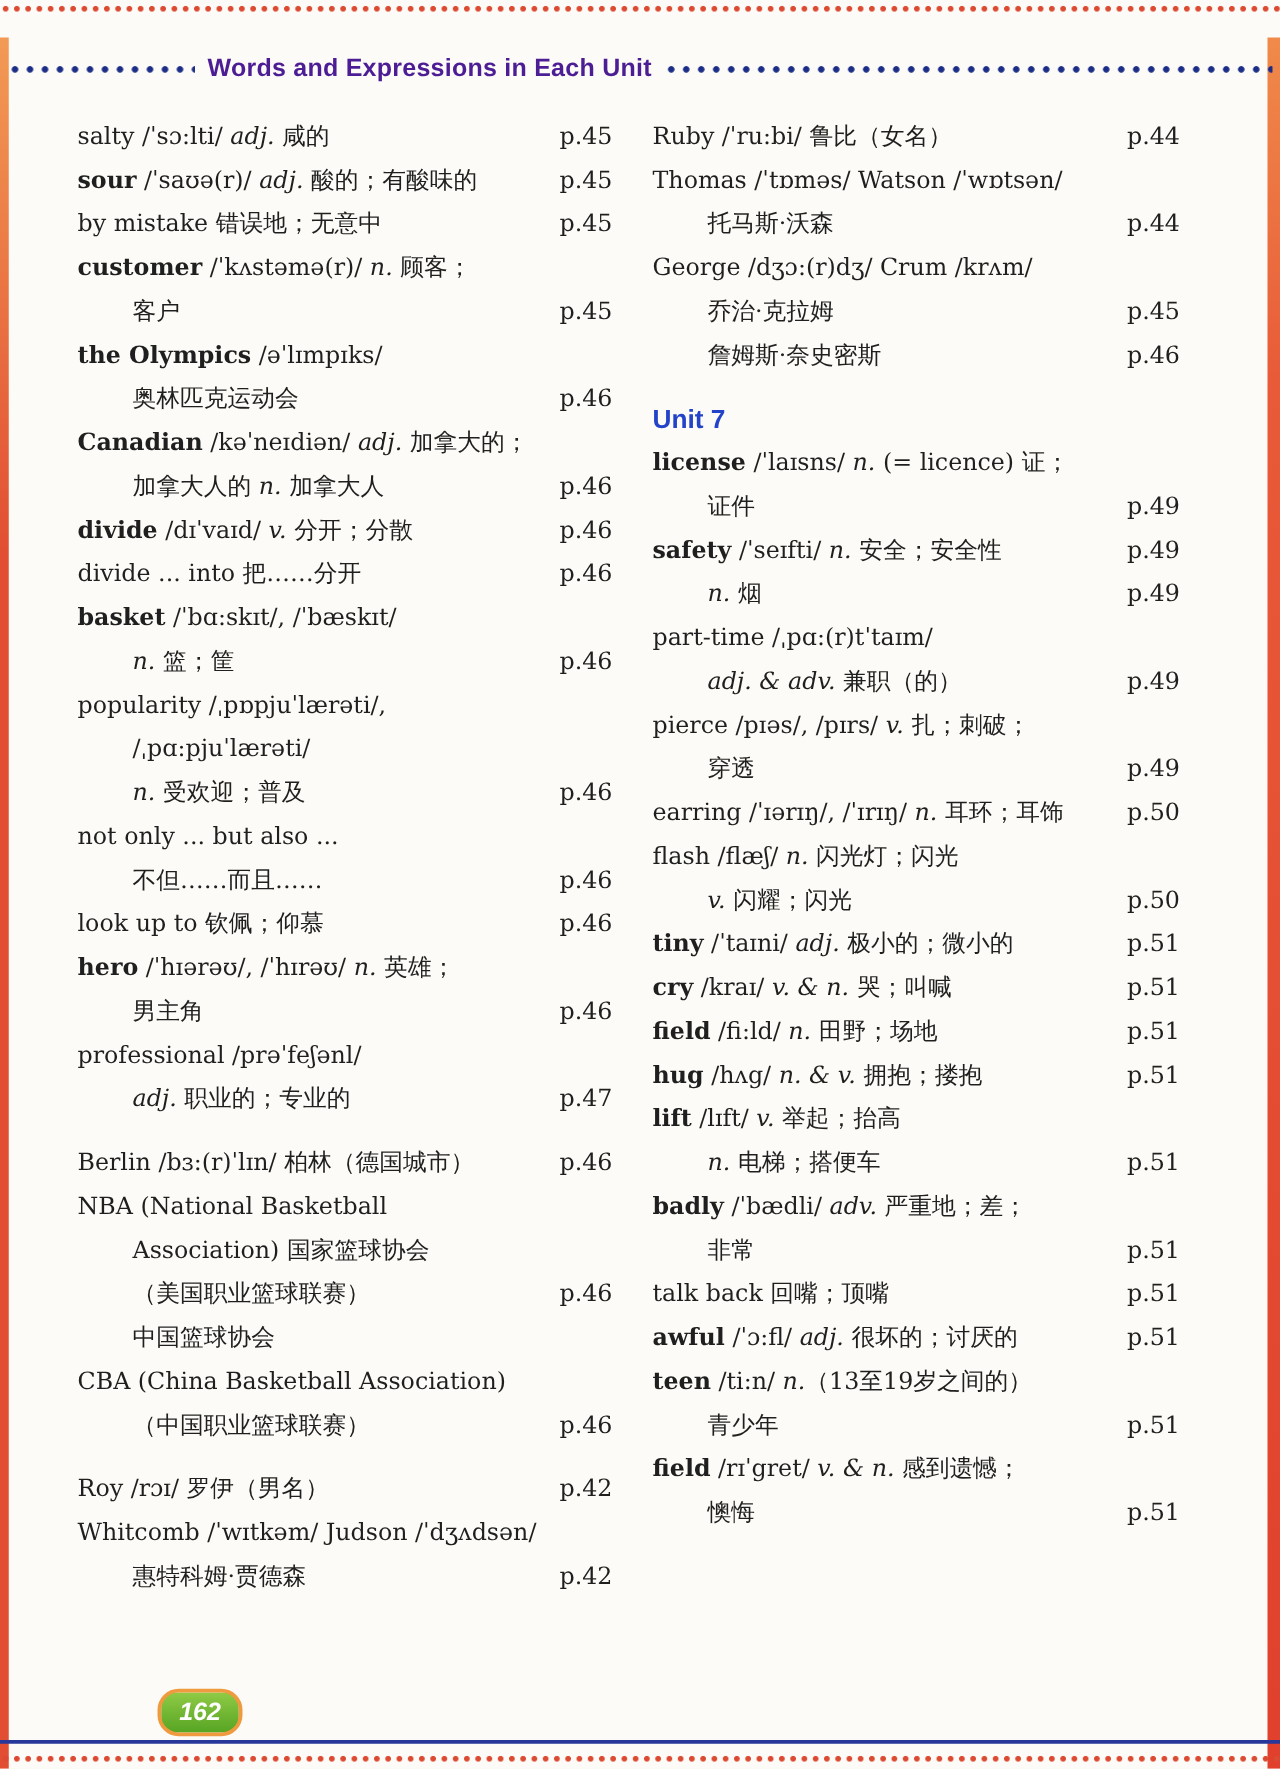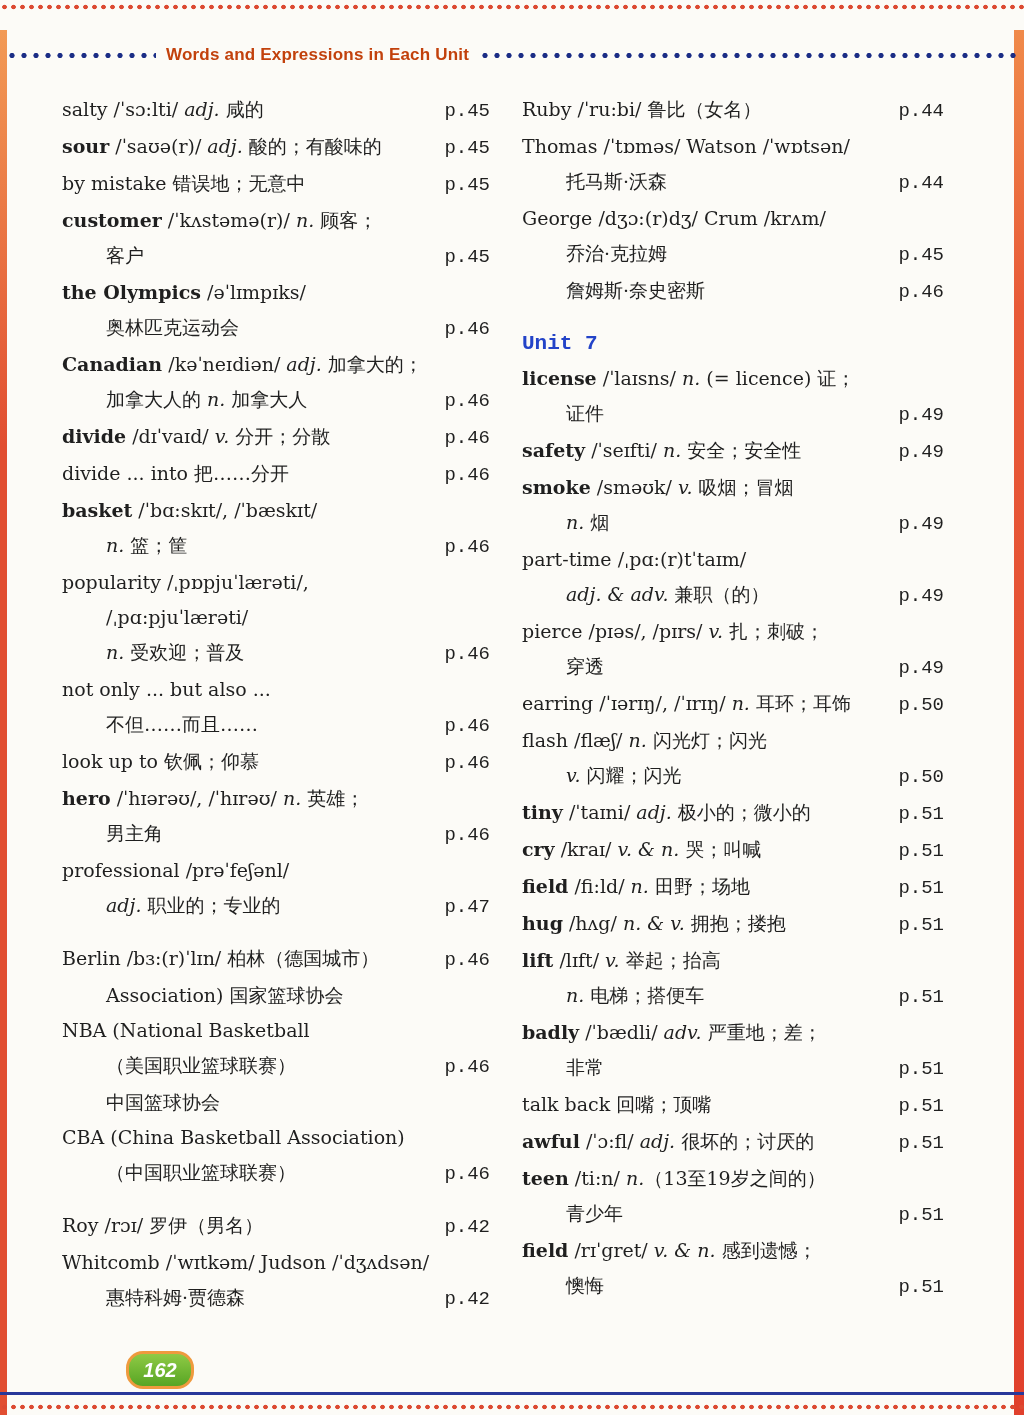--- a/index.html
+++ b/index.html
@@ -27,44 +27,44 @@
   
   .header{
     position:absolute;top:38px;left:0;right:0;height:34px;
     display:flex;align-items:center;padding:0 6px;
   }
   .hdots{height:7px;background-image:radial-gradient(circle,#1b2d86 2.3px,rgba(0,0,0,0) 2.9px);background-size:12px 7px;background-repeat:repeat-x;align-self:center;}
   .hdots.left{width:150px;}
   .hdots.right{flex:1;}
   .title{
     font-family:"Liberation Sans","DejaVu Sans",sans-serif;
-    font-weight:700;font-size:17px;color:#c2410c;
+    font-weight:700;font-size:20px;color:#4c1d95;
     white-space:nowrap;margin:0 10px;letter-spacing:.2px;
   }
   
   .columns{
     position:absolute;top:92px;left:62px;
     display:flex;gap:32px;align-items:flex-start;
   }
   .col{display:block;}
   .col-left{width:428px;}
   .col-right{width:422px;}
   .entry{margin:0;}
   .gap{height:16px;}
   .line{
     display:flex;justify-content:space-between;align-items:baseline;
     line-height:35px;font-size:19px;
   }
   .line .txt{display:inline;}
-  .line .pg{margin-left:8px;white-space:nowrap;font-family:Liberation Mono, monospace;}
+  .line .pg{margin-left:8px;white-space:nowrap;}
   .indent{padding-left:44px;}
   .b{font-weight:bold;}
   .i{font-style:italic;}
   .unit-heading{
-    font-family:Liberation Mono, monospace;
+    font-family:Liberation Sans, sans-serif;
     font-weight:700;font-size:21px;color:#2343c8;
     line-height:35px;
   }
   
   .page-badge{
     position:absolute;left:126px;bottom:26px;
     width:62px;height:32px;border-radius:17px;
     background:linear-gradient(180deg,#8fca45,#57a524);
     border:3px solid #ef9a3e;
     display:flex;align-items:center;justify-content:center;
@@ -202,25 +202,25 @@
           </div>
         </div>
         <div class="gap"></div>
         <div class="entry">
           <div class="line">
             <span class="txt"><span>Berlin /bɜ:(r)ˈlɪn/ 柏林（德国城市）</span></span>
             <span class="pg">p.46</span>
           </div>
         </div>
         <div class="entry">
+          <div class="line">
+            <span class="txt"><span>NBA (National Basketball</span></span>
+          </div>
           <div class="line indent">
             <span class="txt"><span>Association) 国家篮球协会</span></span>
-          </div>
-          <div class="line">
-            <span class="txt"><span>NBA (National Basketball</span></span>
           </div>
           <div class="line indent">
             <span class="txt"><span>（美国职业篮球联赛）</span></span>
             <span class="pg">p.46</span>
           </div>
         </div>
         <div class="entry">
           <div class="line indent">
             <span class="txt"><span>中国篮球协会</span></span>
           </div>
@@ -291,23 +291,20 @@
             <span class="pg">p.49</span>
           </div>
         </div>
         <div class="entry">
           <div class="line">
             <span class="txt"><span class="b">safety</span><span> /ˈseɪfti/ </span><span class="i">n.</span><span> 安全；安全性</span></span>
             <span class="pg">p.49</span>
           </div>
         </div>
         <div class="entry">
-          <div class="line">
-            <span class="txt"><span class="b">smoke</span><span> /sməʊk/ </span><span class="i">v.</span><span> 吸烟；冒烟</span></span>
-          </div>
           <div class="line indent">
             <span class="txt"><span class="i">n.</span><span> 烟</span></span>
             <span class="pg">p.49</span>
           </div>
         </div>
         <div class="entry">
           <div class="line">
             <span class="txt"><span>part-time /ˌpɑ:(r)tˈtaɪm/</span></span>
           </div>
           <div class="line indent">

